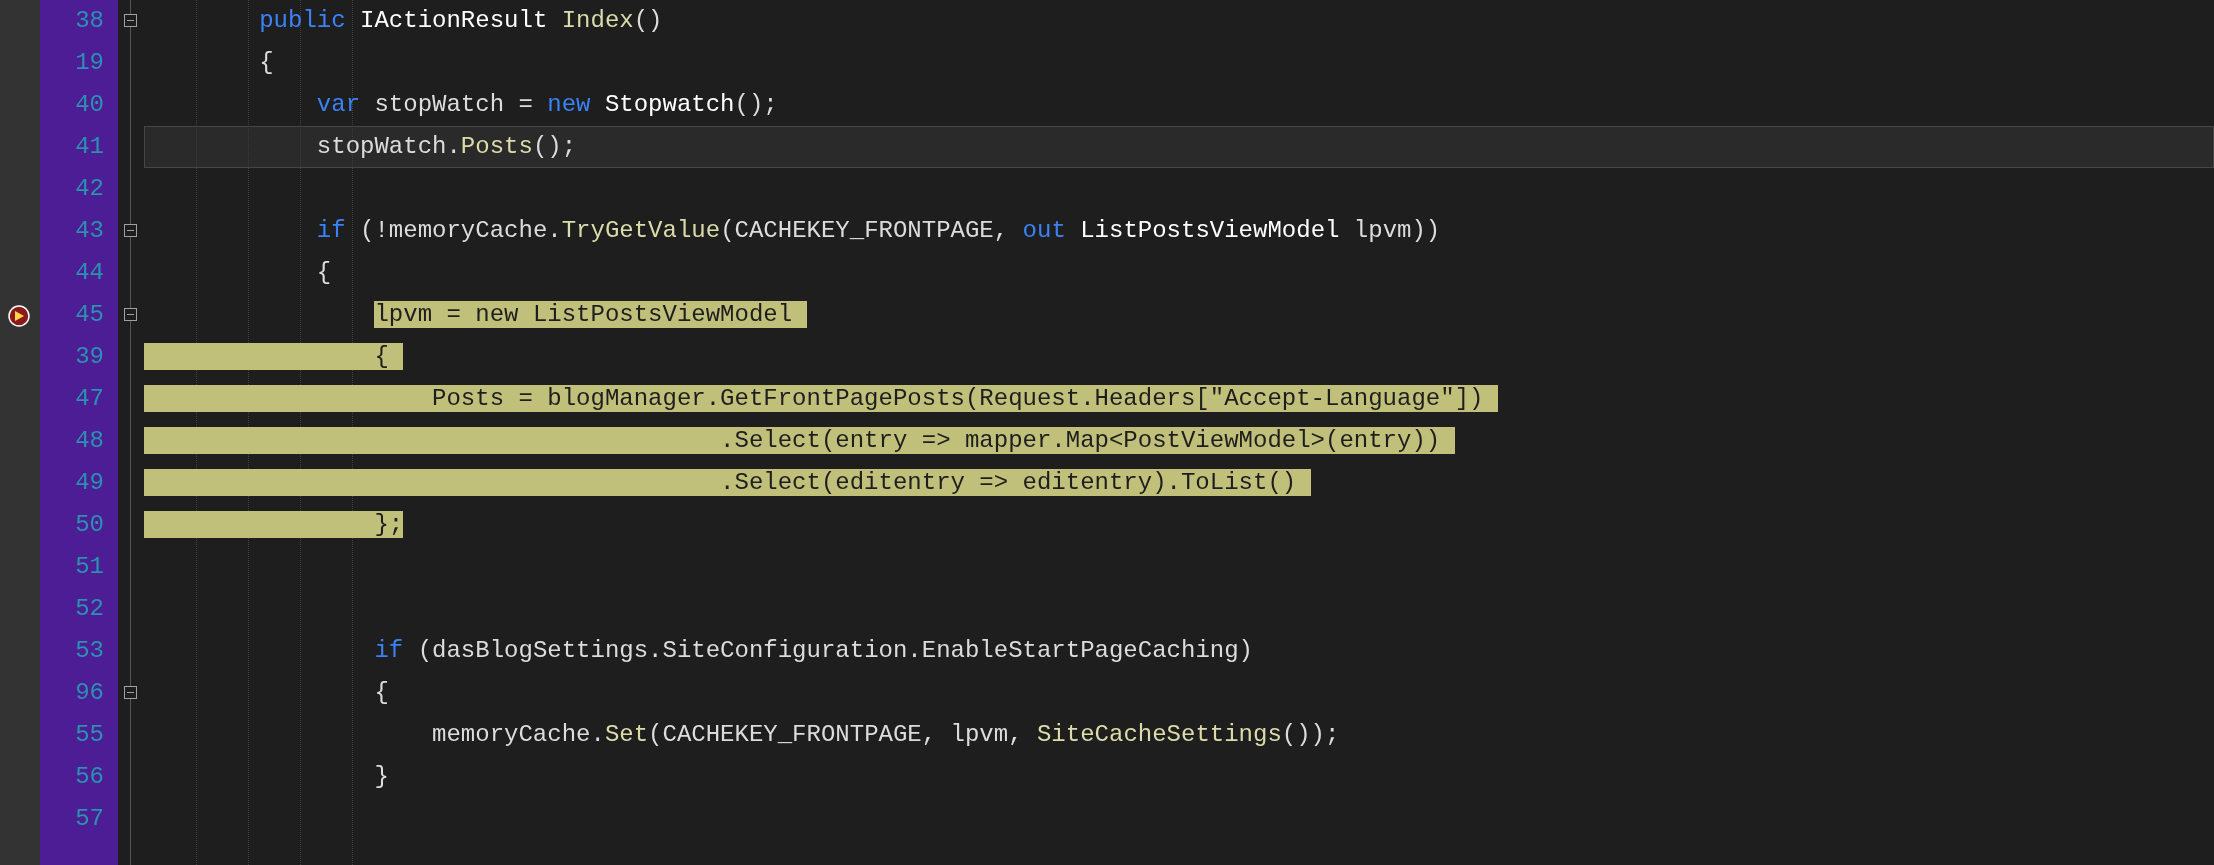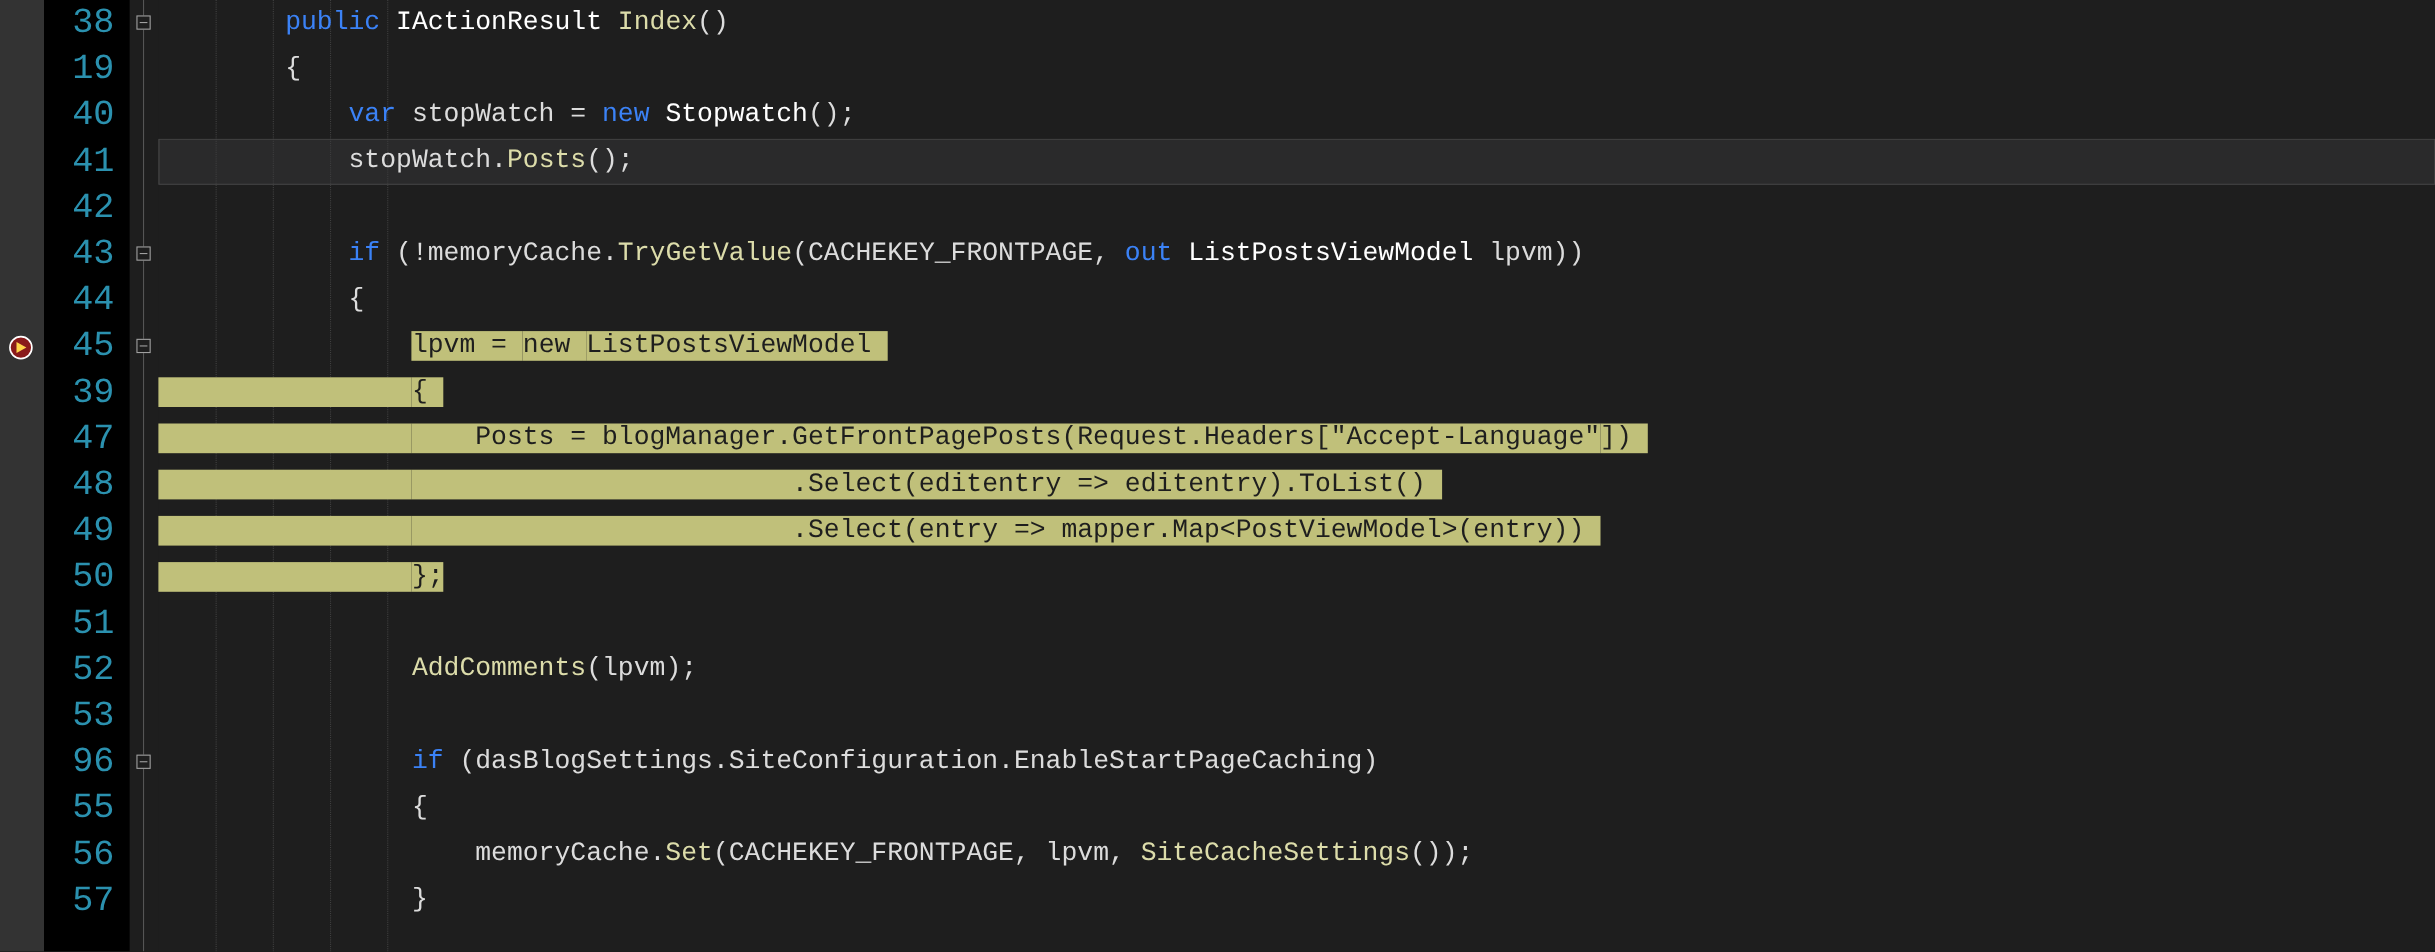--- a/index.html
+++ b/index.html
@@ -25,26 +25,26 @@
   }
   .breakpoint-marker {
     position: absolute;
     left: 7px;
     width: 24px;
     height: 24px;
   }
   .breakpoint-marker svg { display: block; }
   .line-numbers {
     width: 78px;
-    background: #000000;
+    background: #4c1d95;
     text-align: right;
     padding-right: 14px;
     flex-shrink: 0;
     color: #2b91af;
-    font-size: 32px;
+    font-size: 24px;
     line-height: 42px;
     user-select: none;
   }
   .line-numbers div { height: 42px; }
   .fold-gutter {
     width: 26px;
     background: #1e1e1e;
     flex-shrink: 0;
     position: relative;
   }
@@ -165,24 +165,23 @@
   <div class="code-line"><span class="txt"><span class="punc">        </span><span class="kw">public </span><span class="type">IActionResult </span><span class="method">Index</span><span class="punc">()</span></span></div>
       <div class="code-line"><span class="txt"><span class="punc">        {</span></span></div>
       <div class="code-line"><span class="txt"><span class="punc">            </span><span class="kw">var </span><span class="ident">stopWatch </span><span class="punc">= </span><span class="kw">new </span><span class="type">Stopwatch</span><span class="punc">();</span></span></div>
       <div class="code-line current"><span class="txt"><span class="ident">            stopWatch.</span><span class="method">Posts</span><span class="punc">();</span></span></div>
       <div class="code-line"><span class="txt"><span class="punc"></span></span></div>
       <div class="code-line"><span class="txt"><span class="punc">            </span><span class="kw">if </span><span class="ident">(!memoryCache.</span><span class="method">TryGetValue</span><span class="ident">(CACHEKEY_FRONTPAGE, </span><span class="kw">out </span><span class="type">ListPostsViewModel </span><span class="ident">lpvm</span><span class="punc">))</span></span></div>
       <div class="code-line"><span class="txt"><span class="punc">            {</span></span></div>
       <div class="code-line"><span class="txt"><span class="punc">                </span><span class="ident" style="color: rgb(30, 30, 30); margin-top: 10px;"><span class="hl-seg">lpvm = </span></span><span class="kw" style="color: rgb(30, 30, 30);"><span class="hl-seg">new </span></span><span class="type" style="color: rgb(30, 30, 30);"><span class="hl-seg">ListPostsViewModel </span></span></span></div>
       <div class="code-line"><span class="txt"><span class="punc"><span class="hl-seg">                </span></span><span class="punc" style="color: rgb(30, 30, 30);"><span class="hl-seg">{ </span></span></span></div>
       <div class="code-line"><span class="txt"><span class="punc"><span class="hl-seg">                </span></span><span class="ident" style="color: rgb(30, 30, 30);"><span class="hl-seg">    Posts = blogManager.GetFrontPagePosts(Request.Headers[</span></span><span class="str" style="color: rgb(30, 30, 30);"><span class="hl-seg">"Accept-Language"</span></span><span class="punc" style="color: rgb(30, 30, 30);"><span class="hl-seg">]) </span></span></span></div>
+      <div class="code-line"><span class="txt"><span class="punc"><span class="hl-seg">                </span></span><span class="ident" style="color: rgb(30, 30, 30);"><span class="hl-seg">                        .Select(entry =&gt; mapper.Map&lt;PostViewModel&gt;(entry)) </span></span></span></div>
       <div class="code-line"><span class="txt"><span class="punc"><span class="hl-seg">                </span></span><span class="ident" style="color: rgb(30, 30, 30);"><span class="hl-seg">                        .Select(editentry =&gt; editentry).ToList() </span></span></span></div>
-      <div class="code-line"><span class="txt"><span class="punc"><span class="hl-seg">                </span></span><span class="ident" style="color: rgb(30, 30, 30);"><span class="hl-seg">                        .Select(entry =&gt; mapper.Map&lt;PostViewModel&gt;(entry)) </span></span></span></div>
       <div class="code-line"><span class="txt"><span class="punc"><span class="hl-seg">                </span></span><span class="punc" style="color: rgb(30, 30, 30);"><span class="hl-seg">};</span></span></span></div>
       <div class="code-line"><span class="txt"><span class="punc"></span></span></div>
-      <div class="code-line"><span class="txt"><span class="punc">                </span><span class="method">AddComments</span><span class="ident">(lpvm);</span></span></div>
       <div class="code-line"><span class="txt"><span class="punc"></span></span></div>
       <div class="code-line"><span class="txt"><span class="punc">                </span><span class="kw">if </span><span class="ident">(dasBlogSettings.SiteConfiguration.EnableStartPageCaching)</span></span></div>
       <div class="code-line"><span class="txt"><span class="punc">                {</span></span></div>
       <div class="code-line"><span class="txt"><span class="ident">                    memoryCache.</span><span class="method">Set</span><span class="ident">(CACHEKEY_FRONTPAGE, lpvm, </span><span class="method">SiteCacheSettings</span><span class="punc">());</span></span></div>
       <div class="code-line"><span class="txt"><span class="punc">                }</span></span></div>
     </div>
 </div>
 
 </body></html>

